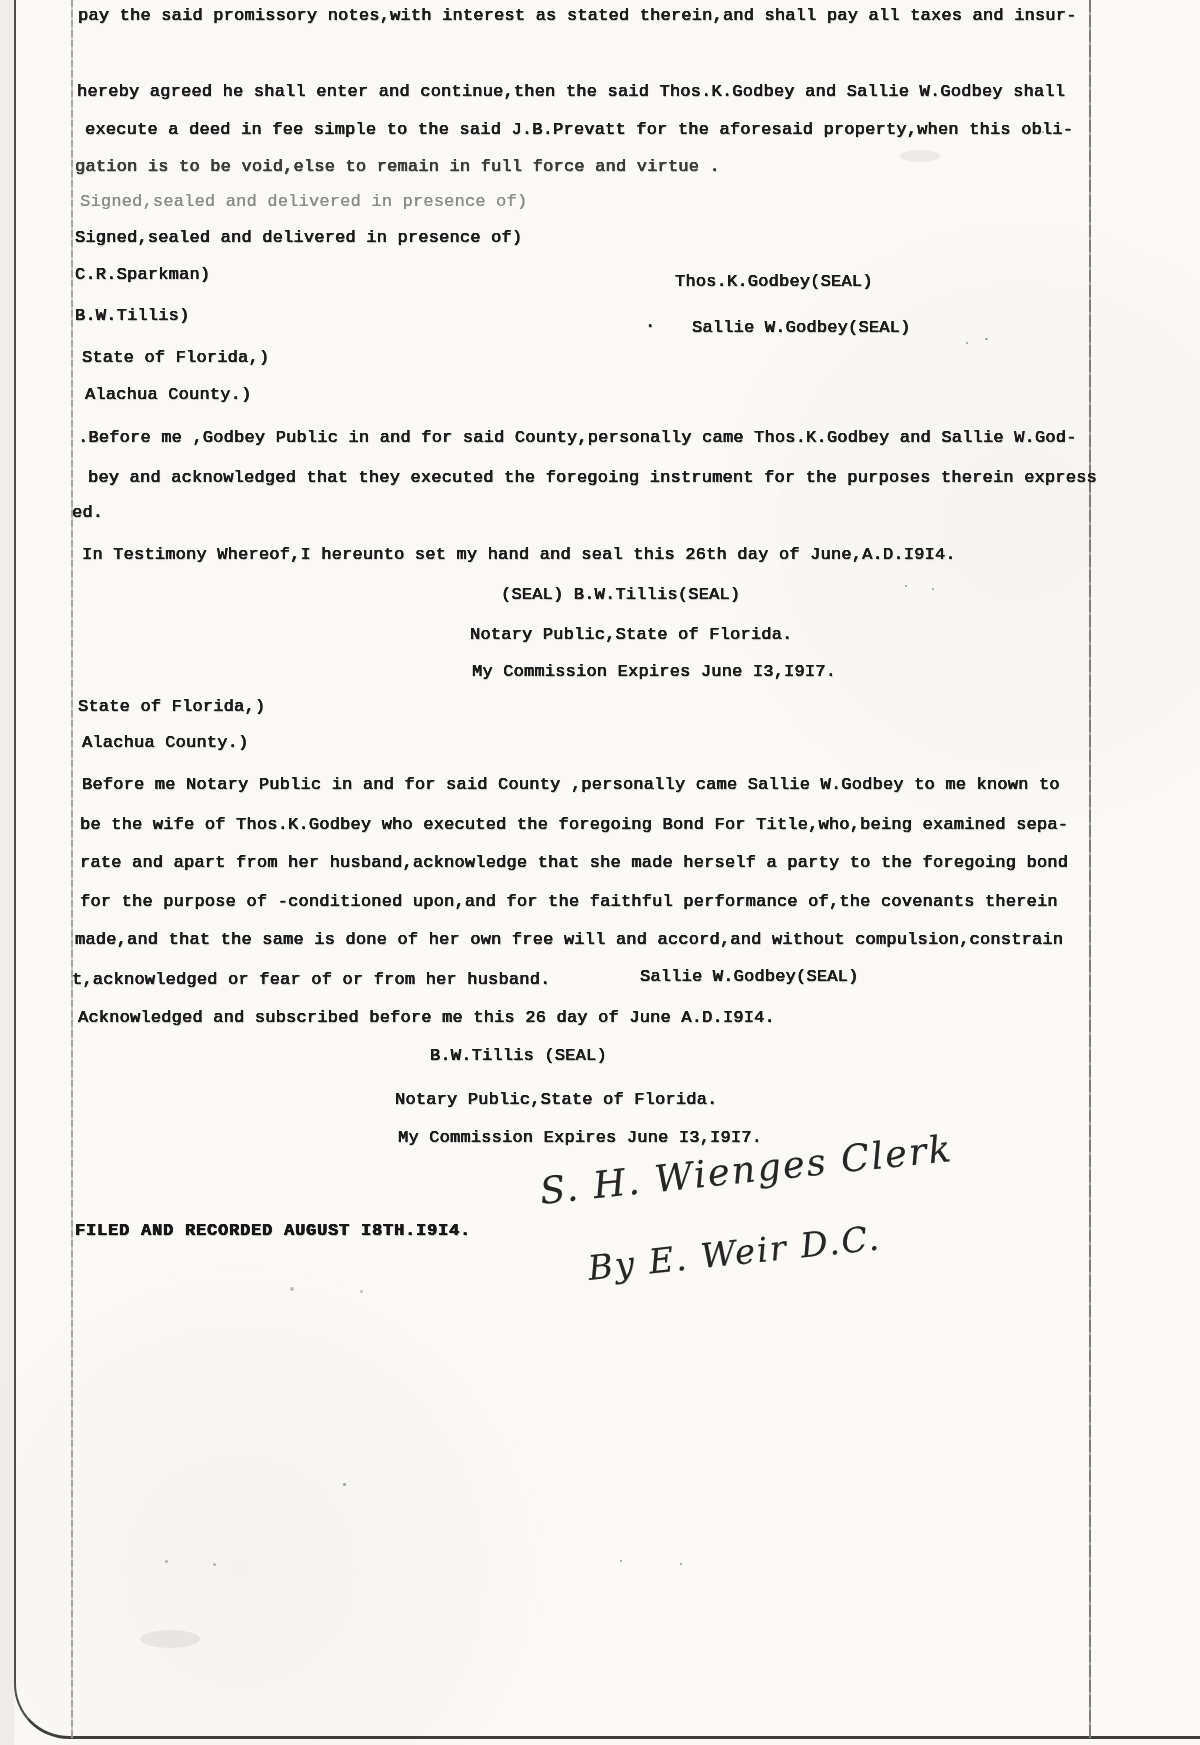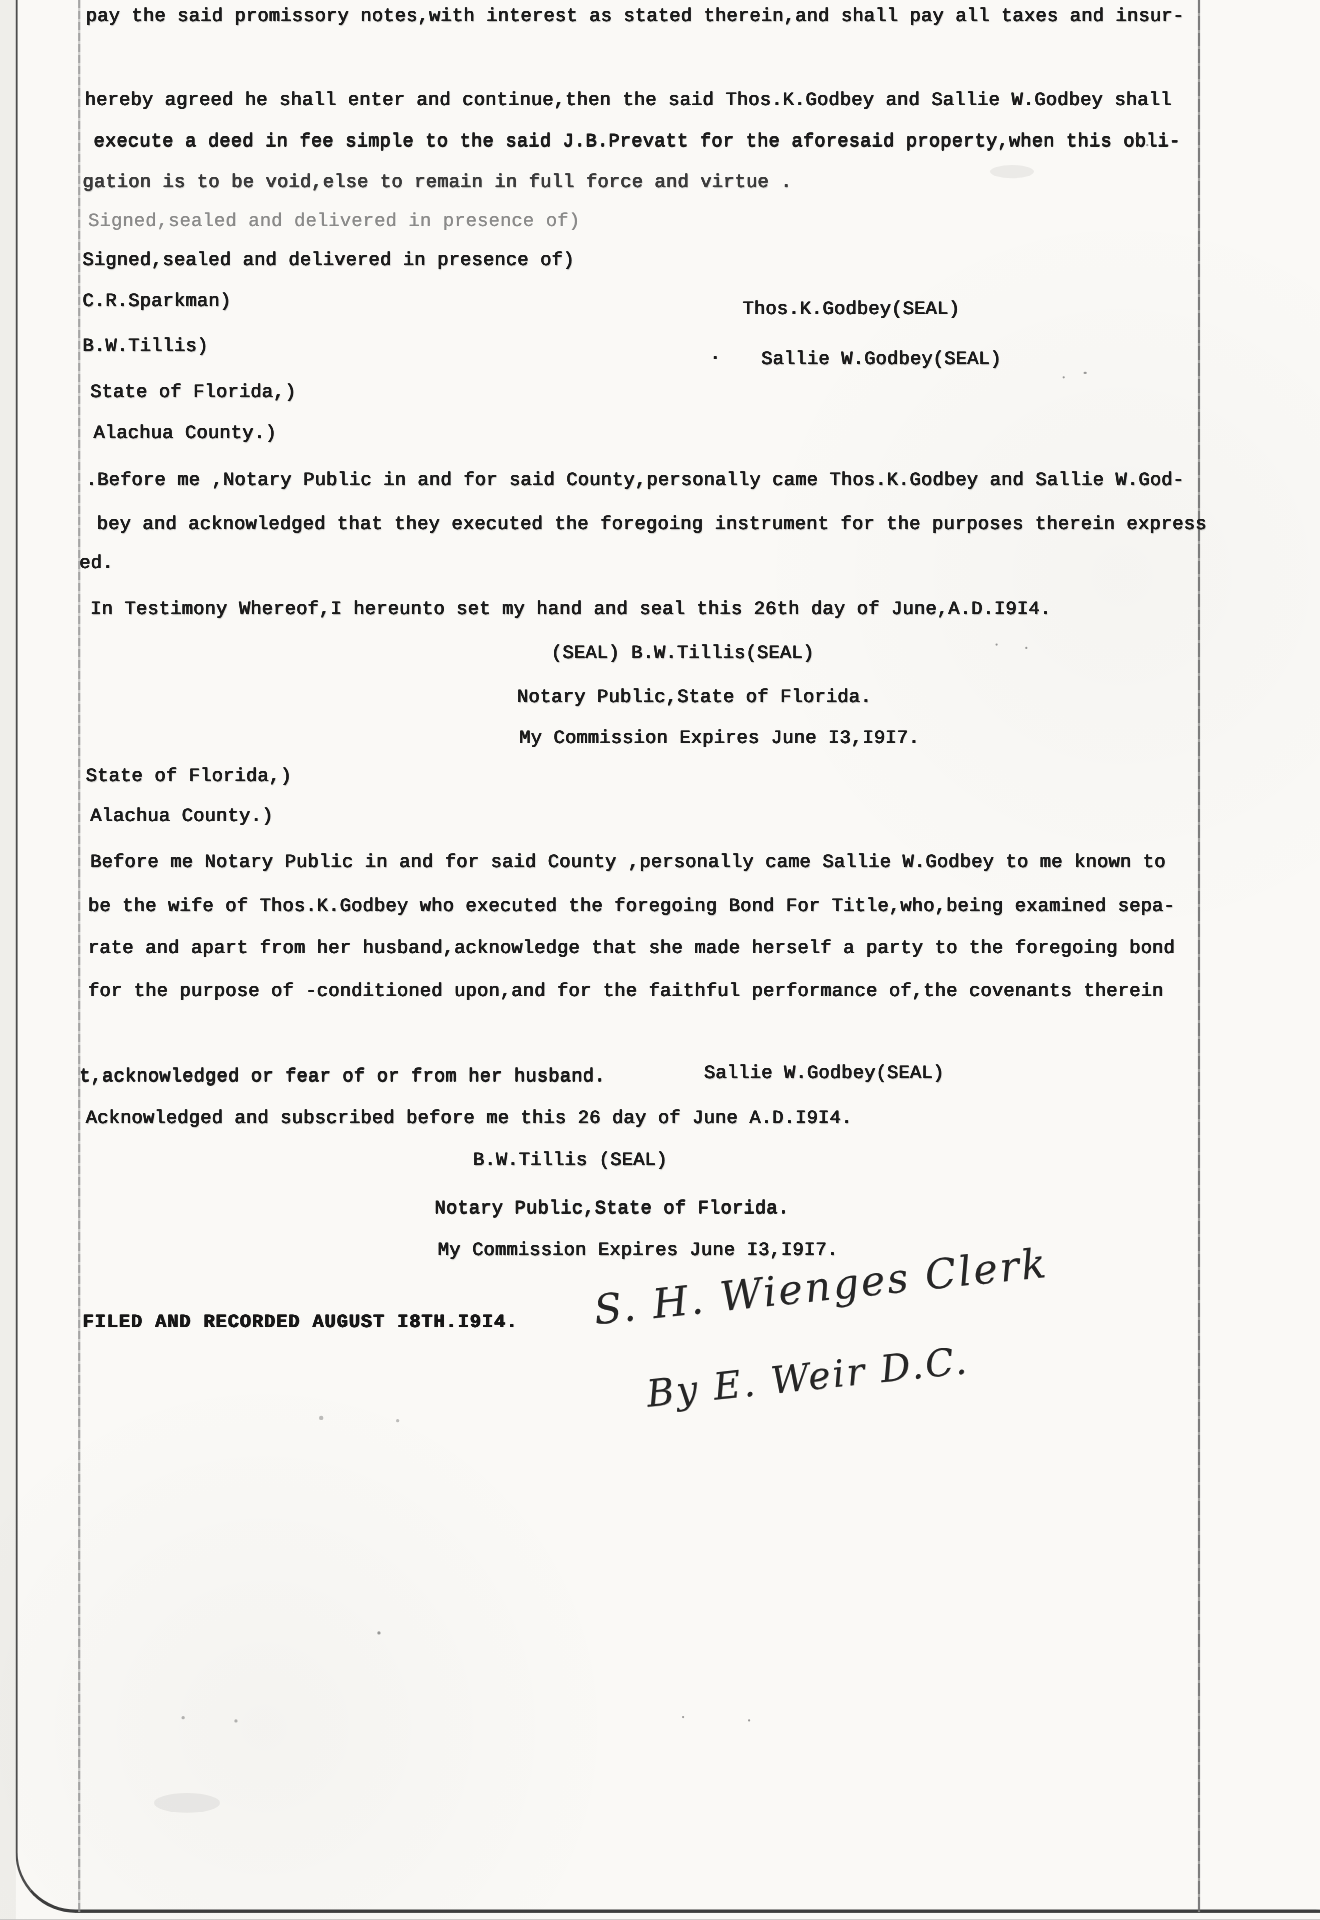--- a/index.html
+++ b/index.html
@@ -13,21 +13,21 @@
   }
   .tl{
     position:absolute;white-space:pre;
     font:17px/1.2 "Liberation Mono", monospace;
     color:#1c1c1c;letter-spacing:0.2px;
     text-shadow:0.4px 0 currentColor,-0.2px 0 currentColor,0 0.3px currentColor,0.6px 0.7px 0.9px rgba(0,0,0,0.28);
   }
   .ghost{color:#707070;filter:blur(0.5px);opacity:.8;
     text-shadow:0.3px 0 currentColor;}
   .faded{color:#3c3c3c;filter:blur(0.3px);}
-  .filed{font-weight:bold;letter-spacing:0.8px;color:#171717;}
+  .filed{font-weight:bold;letter-spacing:0.8px;color:#171717;margin-top:28px;}
   .hw{
     position:absolute;font-family:"DejaVu Serif", serif;font-style:italic;
     color:#262626;transform:rotate(-6deg);transform-origin:left center;
     letter-spacing:2px;text-shadow:0.3px 0.3px 0.5px rgba(0,0,0,0.35);
   }
   .hw1{font-size:37px;}
   .hw2{font-size:34px;}
   .outer-border{
     position:absolute;left:14px;top:-60px;width:1200px;height:1796px;
     border-left:2px solid #4d4d4d;border-bottom:3px solid #3d3d3d;
@@ -56,34 +56,35 @@
   <span class="tl" style="left:75px;top:228px">Signed,sealed and delivered in presence of)</span>
 
   <span class="tl" style="left:75px;top:265px">C.R.Sparkman)</span>
   <span class="tl" style="left:675px;top:272px">Thos.K.Godbey(SEAL)</span>
   <span class="tl" style="left:75px;top:306px">B.W.Tillis)</span>
   <span class="tl" style="left:645px;top:313px">.</span>
   <span class="tl" style="left:692px;top:318px">Sallie W.Godbey(SEAL)</span>
 
   <span class="tl" style="left:82px;top:348px">State of Florida,)</span>
   <span class="tl" style="left:85px;top:385px">Alachua County.)</span>
-  <span class="tl" style="left:78px;top:428px">.Before me ,Notary Public in and for said County,personally came Thos.K.Godbey and Sallie W.God-</span>
+  <span class="tl" style="left:78px;top:428px">.Before me ,Godbey Public in and for said County,personally came Thos.K.Godbey and Sallie W.God-</span>
   <span class="tl" style="left:88px;top:468px">bey and acknowledged that they executed the foregoing instrument for the purposes therein express</span>
   <span class="tl" style="left:72px;top:503px">ed.</span>
   <span class="tl" style="left:82px;top:545px">In Testimony Whereof,I hereunto set my hand and seal this 26th day of June,A.D.I9I4.</span>
   <span class="tl" style="left:501px;top:585px">(SEAL) B.W.Tillis(SEAL)</span>
   <span class="tl" style="left:470px;top:625px">Notary Public,State of Florida.</span>
   <span class="tl" style="left:472px;top:662px">My Commission Expires June I3,I9I7.</span>
 
   <span class="tl" style="left:78px;top:697px">State of Florida,)</span>
   <span class="tl" style="left:82px;top:733px">Alachua County.)</span>
   <span class="tl" style="left:80px;top:815px">be the wife of Thos.K.Godbey who executed the foregoing Bond For Title,who,being examined sepa-</span>
   <span class="tl" style="left:82px;top:775px">Before me Notary Public in and for said County ,personally came Sallie W.Godbey to me known to</span>
   <span class="tl" style="left:80px;top:853px">rate and apart from her husband,acknowledge that she made herself a party to the foregoing bond</span>
   <span class="tl" style="left:80px;top:892px">for the purpose of -conditioned upon,and for the faithful performance of,the covenants therein</span>
+  <span class="tl" style="left:75px;top:930px">made,and that the same is done of her own free will and accord,and without compulsion,constrain</span>
   <span class="tl" style="left:72px;top:970px">t,acknowledged or fear of or from her husband.</span>
   <span class="tl" style="left:640px;top:967px">Sallie W.Godbey(SEAL)</span>
   <span class="tl" style="left:78px;top:1008px">Acknowledged and subscribed before me this 26 day of June A.D.I9I4.</span>
   <span class="tl" style="left:430px;top:1046px">B.W.Tillis (SEAL)</span>
   <span class="tl" style="left:395px;top:1090px">Notary Public,State of Florida.</span>
   <span class="tl" style="left:398px;top:1128px">My Commission Expires June I3,I9I7.</span>
 
   <span class="tl filed" style="left:75px;top:1193px">FILED AND RECORDED AUGUST I8TH.I9I4.</span>
 
   <span class="hw hw1" style="left:540px;top:1170px">S. H. Wienges Clerk</span>

